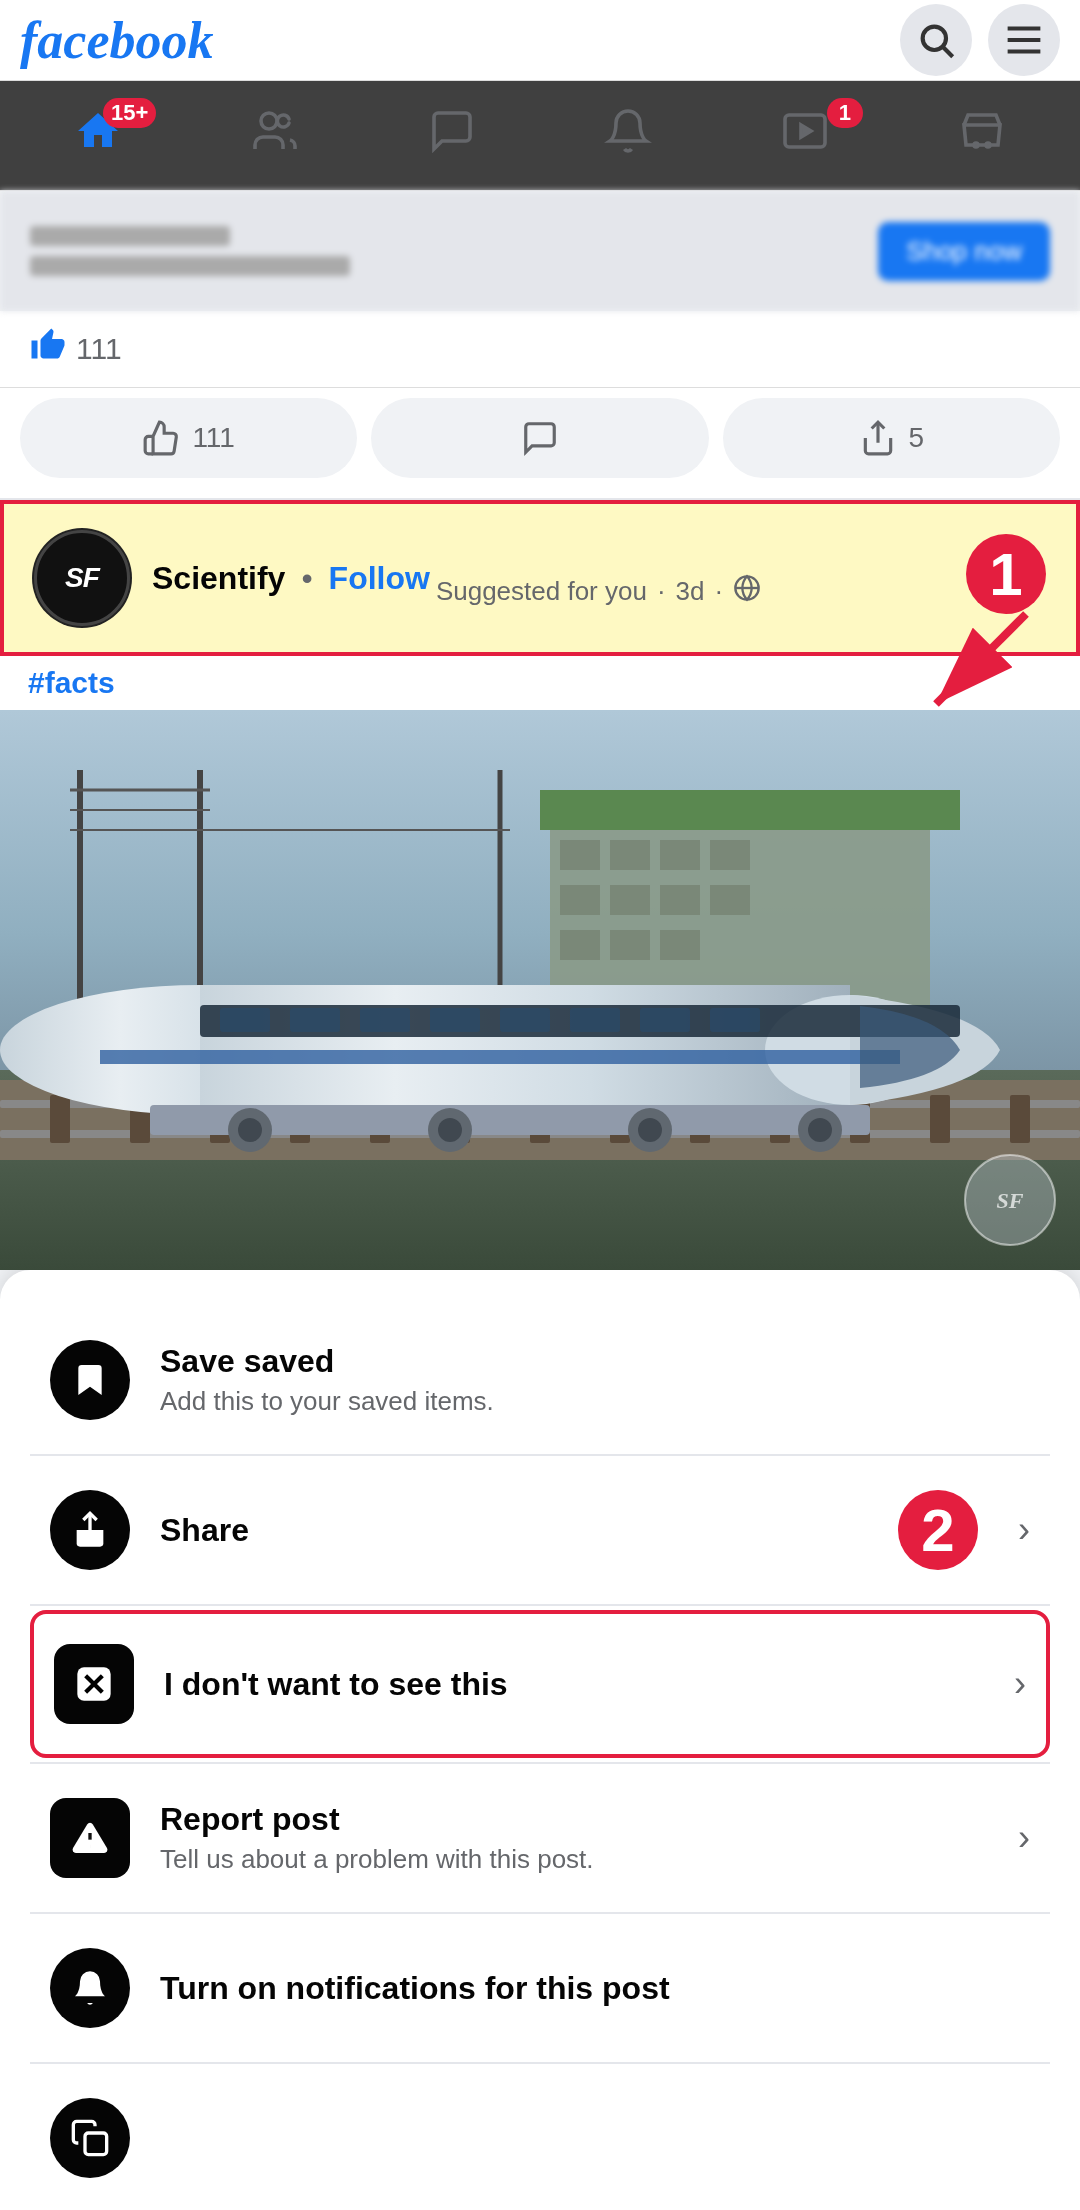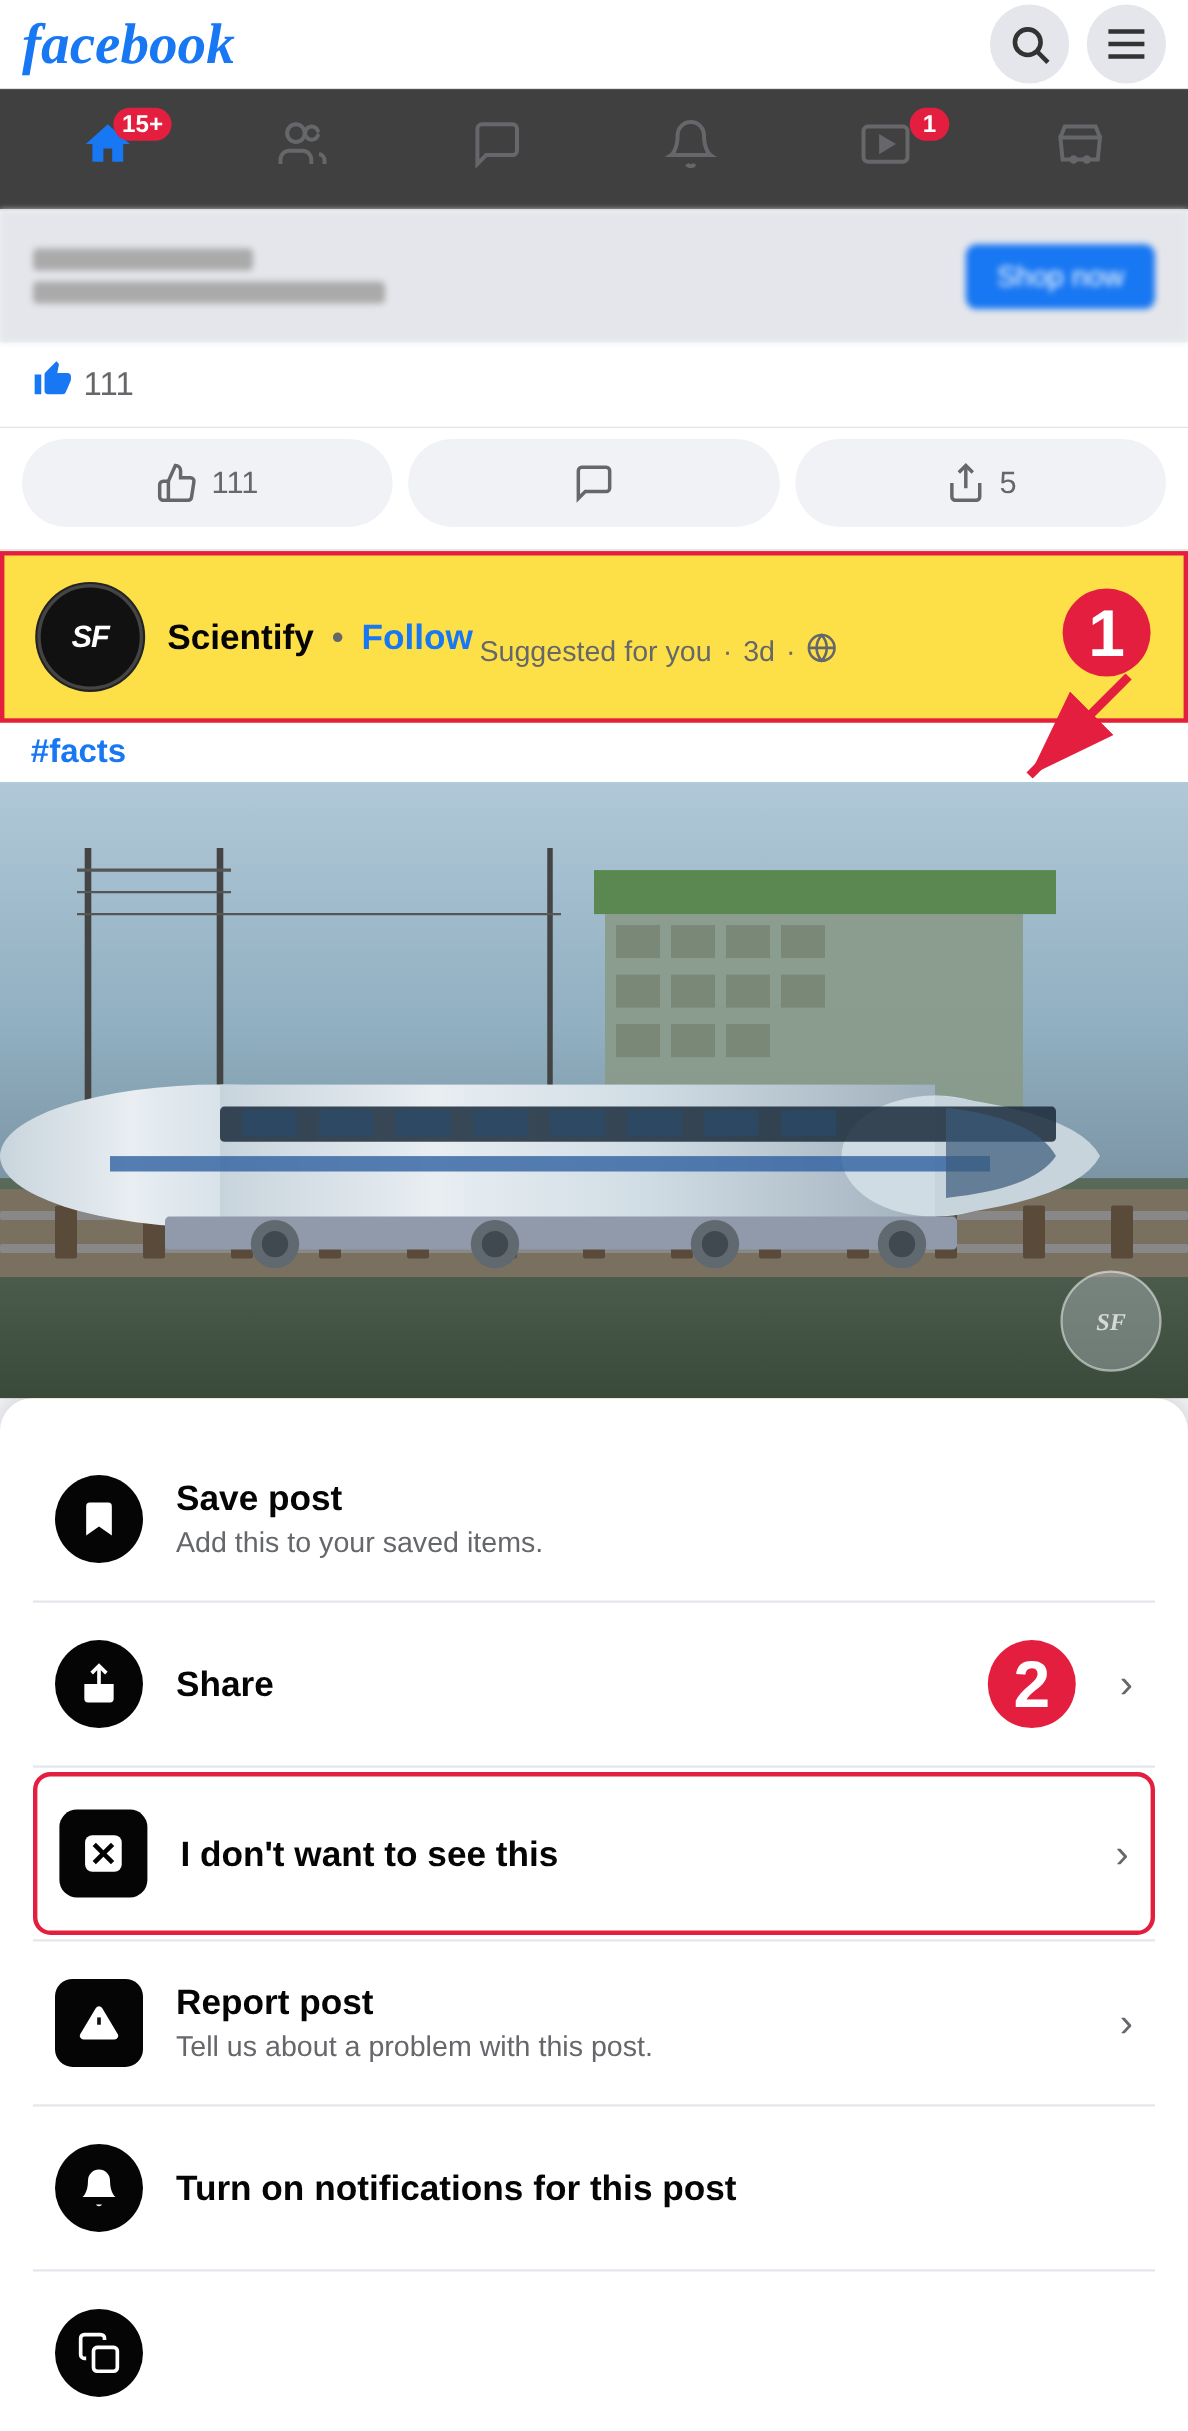--- a/index.html
+++ b/index.html
@@ -141,21 +141,21 @@
       align-items: center;
       justify-content: center;
       gap: 12px;
       font-size: 28px;
       color: #65676b;
       cursor: pointer;
     }
 
     
     .post-container {
-      background: #fde047;
+      background: #fef9c3;
       position: relative;
     }
     .post-header {
       padding: 24px 28px;
       display: flex;
       align-items: center;
       justify-content: space-between;
       border: 4px solid #e41e3f;
       margin: 0;
       position: relative;
@@ -578,21 +578,21 @@
 
 <div class="bottom-sheet">
 
   <div class="sheet-item">
     <div class="sheet-icon-wrap">
       <svg width="40" height="40" viewBox="0 0 24 24" fill="white">
         <path d="M19 21l-7-5-7 5V5a2 2 0 0 1 2-2h10a2 2 0 0 1 2 2z"></path>
       </svg>
     </div>
     <div class="sheet-text">
-      <div class="sheet-title">Save post</div>
+      <div class="sheet-title">Save saved</div>
       <div class="sheet-subtitle">Add this to your saved items.</div>
     </div>
   </div>
 
   <div class="divider"></div>
 
   <div class="sheet-item">
     <div class="sheet-icon-wrap">
       <svg width="40" height="40" viewBox="0 0 24 24" fill="white">
         <path d="M4 12v8a2 2 0 0 0 2 2h12a2 2 0 0 0 2-2v-8"></path>

